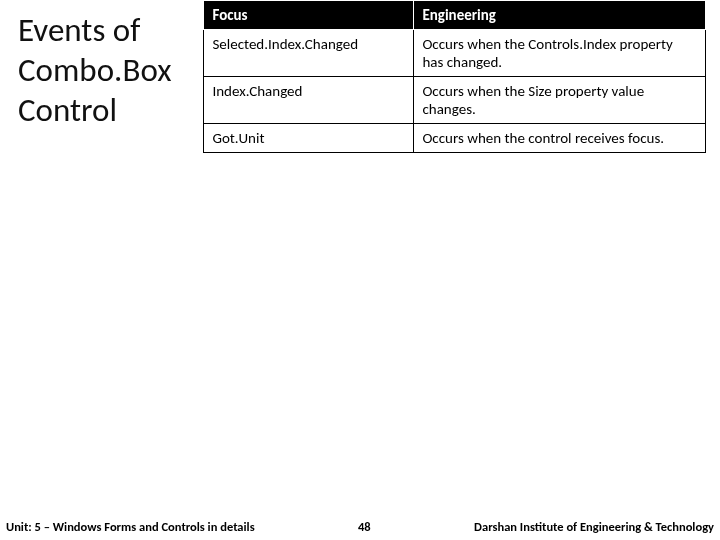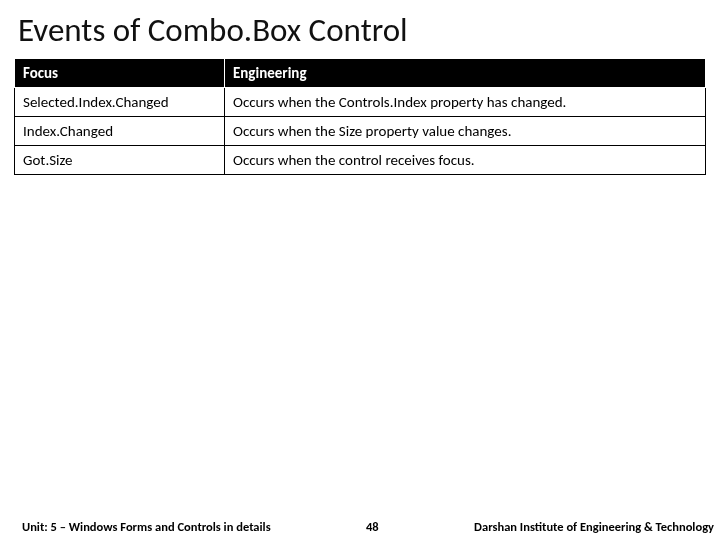--- a/index.html
+++ b/index.html
@@ -1,26 +1,26 @@
 <!DOCTYPE html>
 <html><head>
 <meta charset="utf-8">
 <style>
   * { margin: 0; padding: 0; box-sizing: border-box; }
   html, body { width: 720px; height: 540px; font-family: Calibri, "Segoe UI", Arial, sans-serif; background: #fff; color: #000; }
-  .slide { width: 720px; height: 540px; position: relative; display: flex; flex-direction: column; }
+  .slide { width: 720px; height: 540px; position: relative; display: flex; flex-direction: row; }
   .title { font-size: 33px; font-weight: 400; color: #111; padding: 10px 18px 8px 18px; }
   .content { padding: 0 14px; }
   table { border-collapse: collapse; width: 100%; table-layout: fixed; }
   col.c1 { width: 210px; }
   col.c2 { width: auto; }
   th { background: #000; color: #fff; text-align: left; font-weight: 700; font-size: 15px; padding: 5px 8px; border: 1px solid #fff; }
   td { border: 1px solid #000; font-size: 15px; padding: 5px 8px; vertical-align: top; color: #000; }
   td.ev { font-weight: 400; }
-  .footer { position: absolute; bottom: 4px; left: 0; right: 0; display: flex; align-items: center; font-size: 12.5px; font-weight: 700; color: #000; padding: 0 6px 2px 22px; }
+  .footer { position: absolute; bottom: 4px; left: 0; right: 0; display: flex; align-items: center; font-size: 12.5px; font-weight: 700; color: #000; padding: 0 6px 2px 6px; }
   .footer .unit { flex: 1 1 auto; text-align: left; }
   .footer .page { width: 60px; text-align: center; }
   .footer .inst { flex: 1 1 auto; text-align: right; }
 </style>
 </head>
 <body>
 
 <div class="slide">
   <div class="title">Events of Combo.Box Control</div>
 
@@ -39,21 +39,21 @@
       <tbody>
         <tr>
           <td class="ev">Selected.Index.Changed</td>
           <td>Occurs when the Controls.Index property has changed.</td>
         </tr>
         <tr>
           <td class="ev">Index.Changed</td>
           <td>Occurs when the Size property value changes.</td>
         </tr>
         <tr>
-          <td class="ev">Got.Size</td>
+          <td class="ev">Got.Unit</td>
           <td>Occurs when the control receives focus.</td>
         </tr>
       </tbody>
     </table>
   </div>
 
   <div class="footer">
     <div class="unit">Unit: 5 – Windows Forms and Controls in details</div>
     <div class="page">48</div>
     <div class="inst">Darshan Institute of Engineering &amp; Technology</div>

